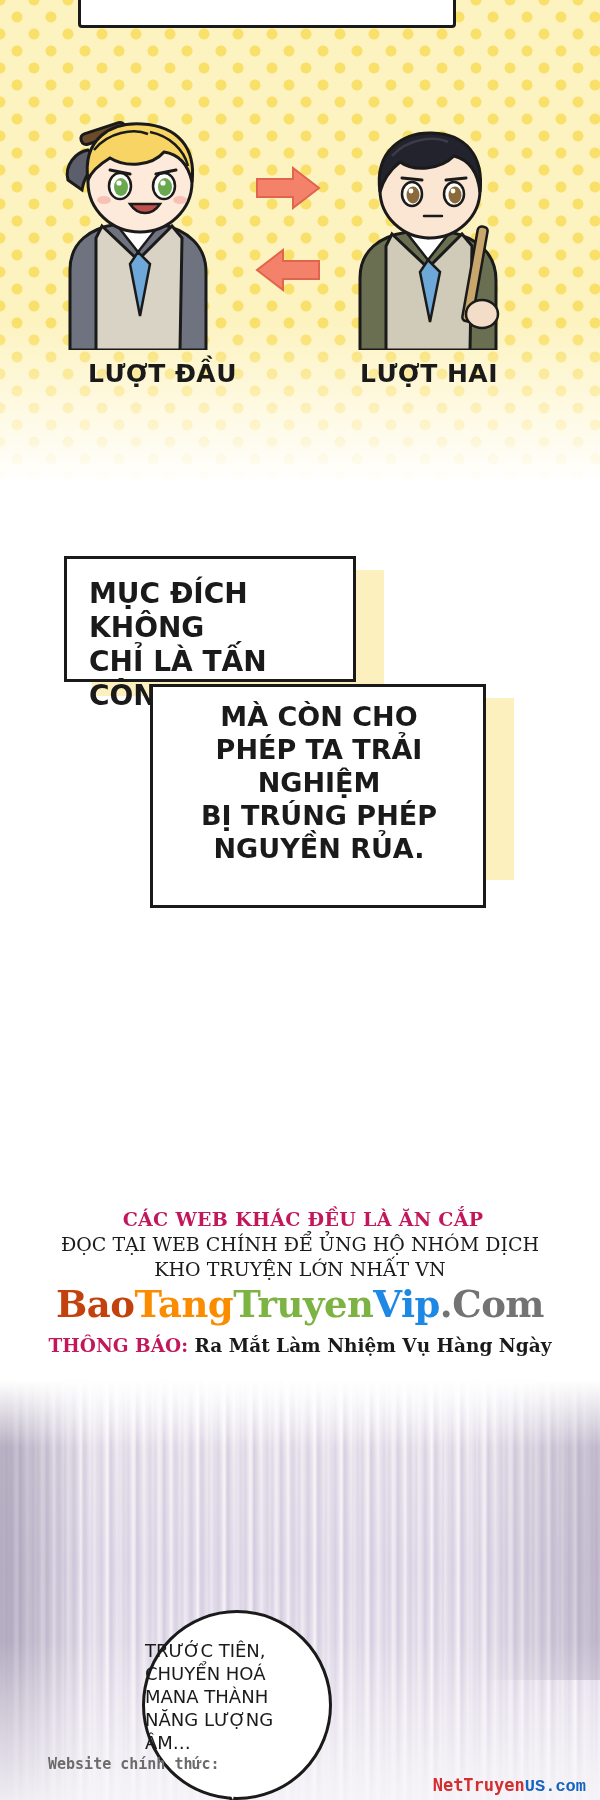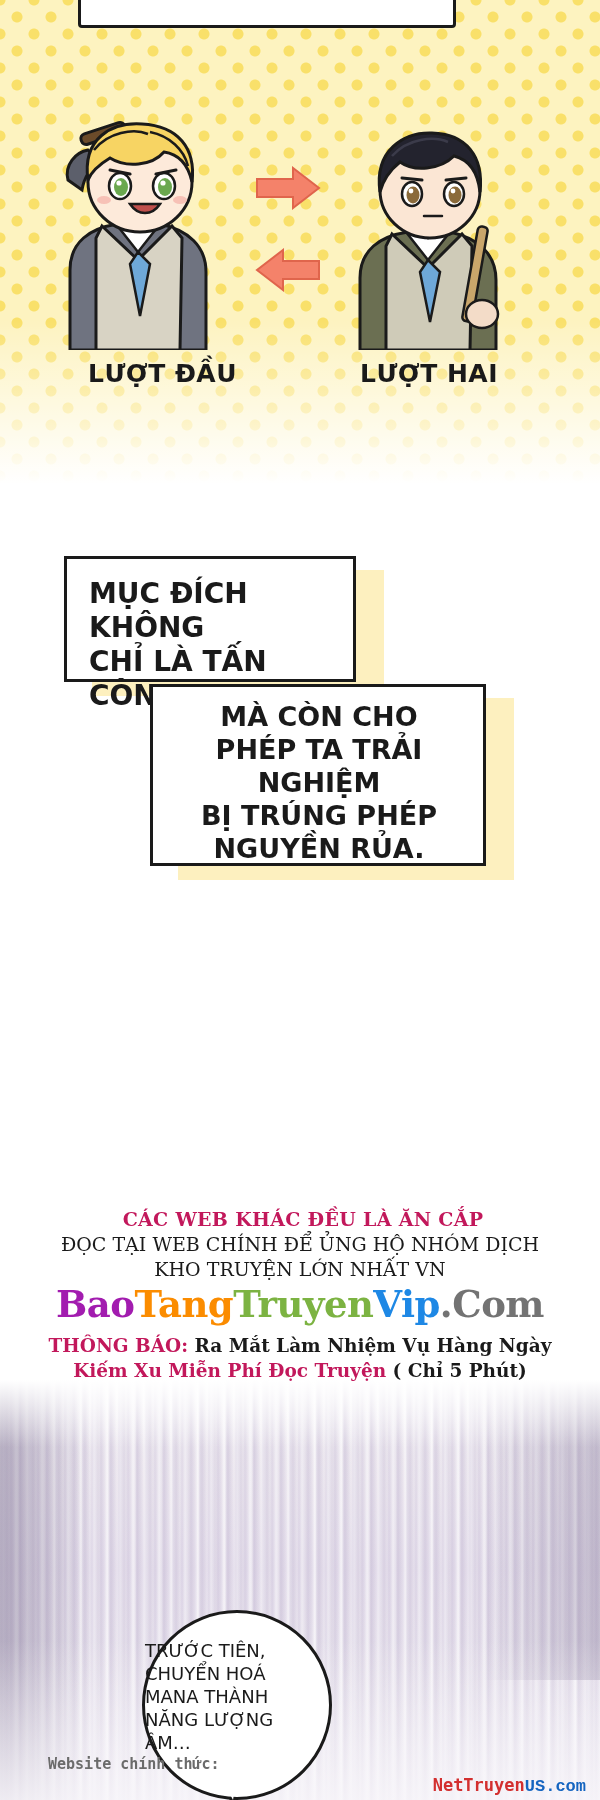--- a/index.html
+++ b/index.html
@@ -119,21 +119,21 @@
     margin-top: 3px;
   }
   .promo-site {
     margin-top: 5px;
     font-family: "DejaVu Serif", serif;
     font-weight: 700;
     font-size: 37px;
     letter-spacing: -0.5px;
     line-height: 1.05;
   }
-  .promo-site .c1 { color: #a21caf; }
+  .promo-site .c1 { color: #c2410c; }
   .promo-site .c2 { color: #fb8c00; }
   .promo-site .c3 { color: #7cb342; }
   .promo-site .c4 { color: #1e88e5; }
   .promo-site .c5 { color: #737373; }
   .promo-notice {
     margin-top: 10px;
     font-family: "DejaVu Serif", serif;
     font-weight: 700;
     font-size: 18.5px;
     color: #1a1a1a;
@@ -365,40 +365,37 @@
 <div class="char-label" style="left:88px; top:359px;">LƯỢT ĐẦU</div>
 <div class="char-label" style="left:360px; top:359px;">LƯỢT HAI</div>
 
 <div class="bubble-shadow" style="left:92px; top:570px; width:292px; height:126px;"></div>
 <div class="bubble" style="left:64px; top:556px; width:292px; height:126px;">
   <div class="bubble-text" style="font-size:28px; padding:18px 0 0 22px;">MỤC ĐÍCH KHÔNG
 CHỈ LÀ TẤN CÔNG,</div>
 </div>
 
 <div class="bubble-shadow" style="left:178px; top:698px; width:336px; height:182px;"></div>
-<div class="bubble" style="left:150px; top:684px; width:336px; height:182px;">
+<div class="bubble" style="left:150px; top:684px; width:336px; height:224px;">
   <div class="bubble-text" style="font-size:27px; padding:14px 16px 0 18px; text-align:center;">MÀ CÒN CHO
 PHÉP TA TRẢI NGHIỆM
 BỊ TRÚNG PHÉP
 NGUYỀN RỦA.</div>
 </div>
 
 <div class="promo">
   <div class="promo-line1">CÁC WEB KHÁC ĐỀU LÀ ĂN CẮP</div>
   <div class="promo-line2">ĐỌC TẠI WEB CHÍNH ĐỂ ỦNG HỘ NHÓM DỊCH</div>
   <div class="promo-line3">KHO TRUYỆN LỚN NHẤT VN</div>
   <div class="promo-site">
     <span class="c1">Bao</span><span class="c2">Tang</span><span class="c3">Truyen</span><span class="c4">Vip</span><span class="c5">.Com</span>
   </div>
   <div class="promo-notice">
     <div>
       <span class="hl">THÔNG BÁO:</span><span> Ra Mắt Làm Nhiệm Vụ Hàng Ngày</span>
-    </div>
-    <div>
-      <span class="hl">Kiếm Xu Miễn Phí Đọc Truyện </span><span>( Chỉ 5 Phút)</span>
     </div>
   </div>
 </div>
 
 <div class="panel-bottom">
   <div class="mist-streaks"></div>
   <div class="mist-streaks2"></div>
   <div class="dark-left"></div>
   <div class="dark-right"></div>
   <div class="mist-vert-fade"></div>

